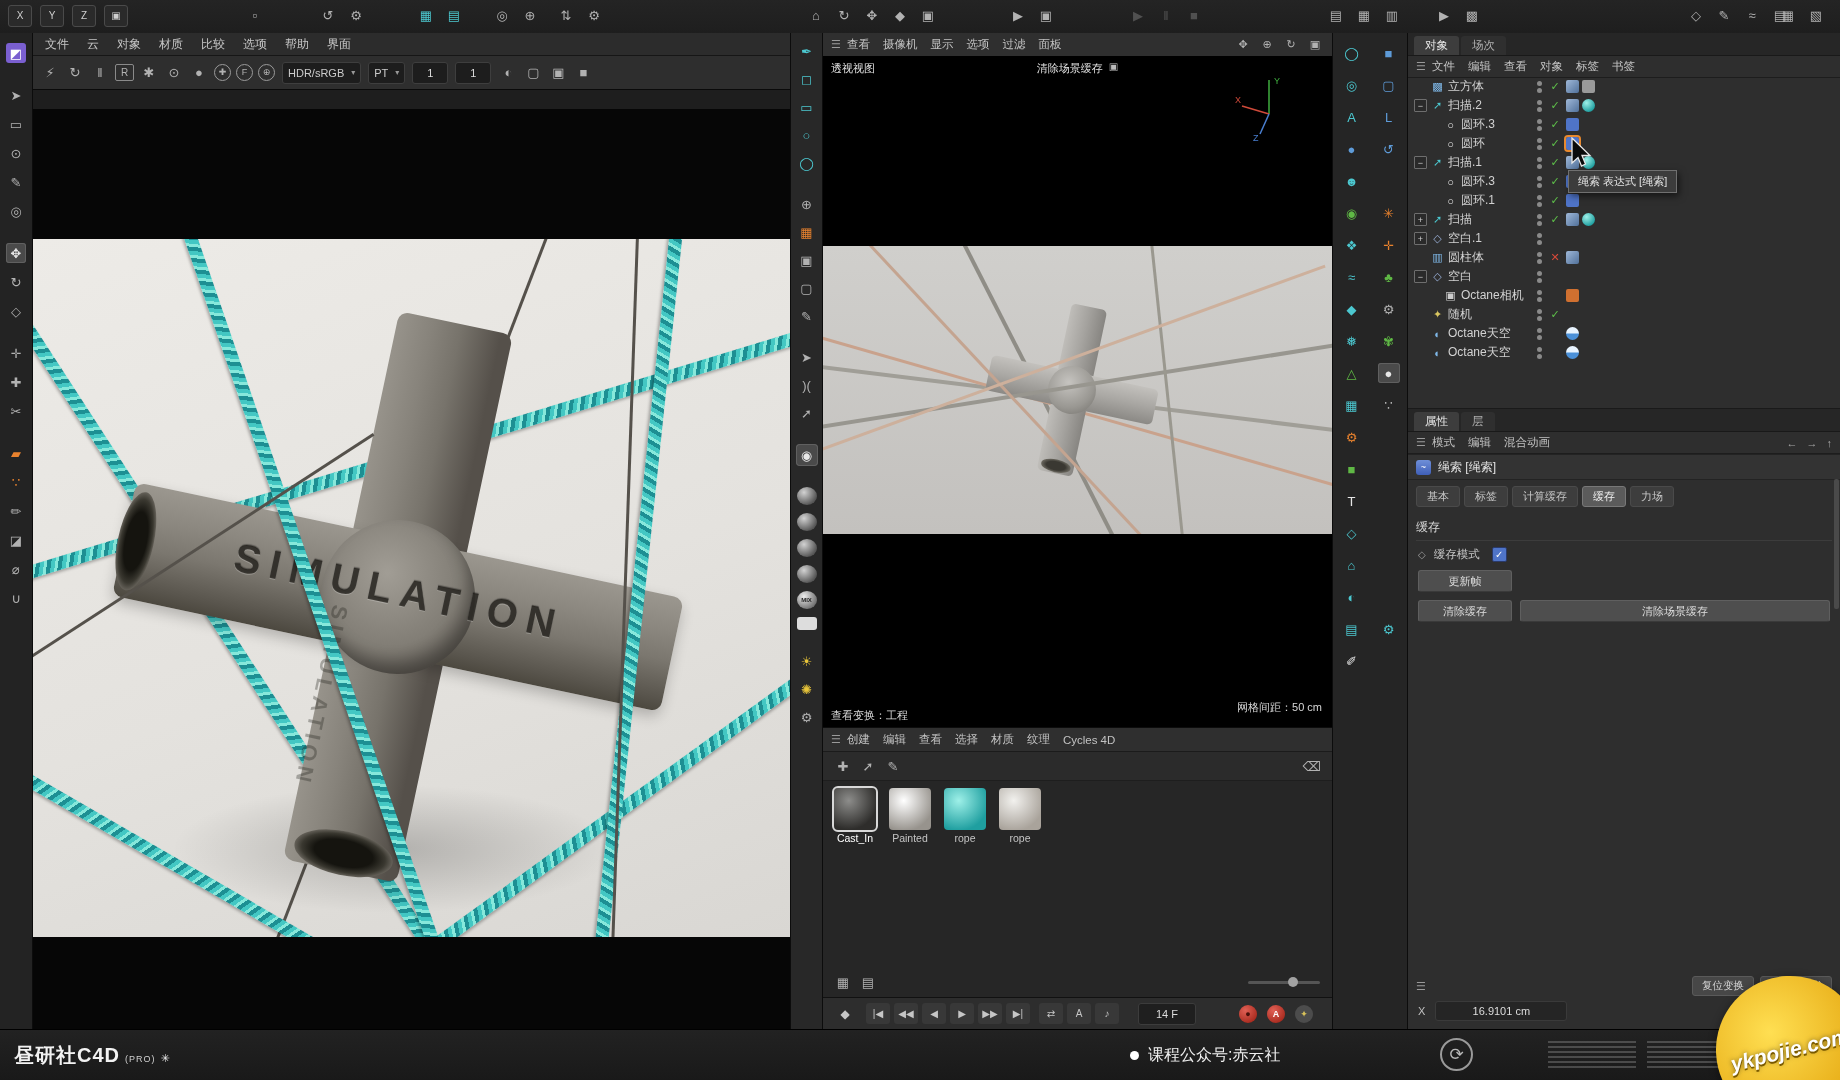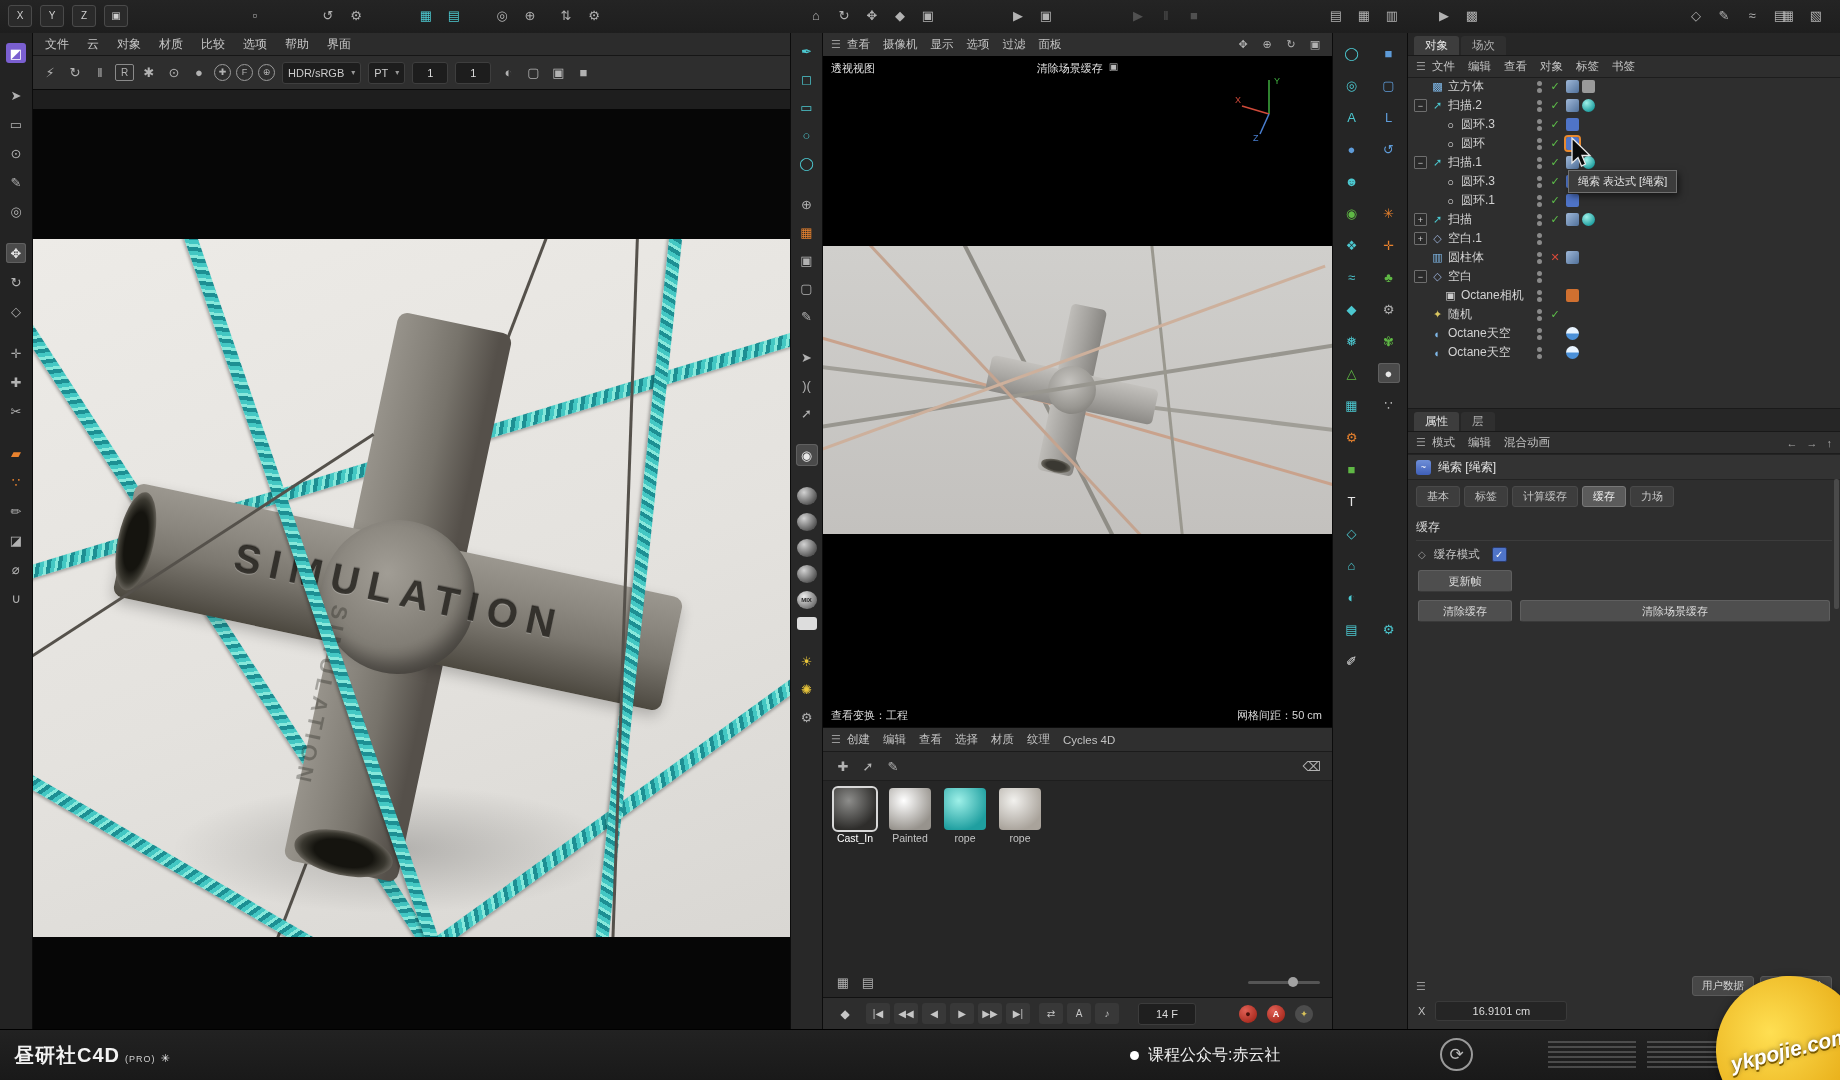--- a/index.html
+++ b/index.html
@@ -96,21 +96,21 @@
   #vt1{left:-10px;top:88px;width:545px;height:3px;background:#c9a28c;transform:rotate(16deg);z-index:1;}
   #vt2{left:40px;top:-10px;width:450px;height:3px;background:#c4a490;transform:rotate(47deg);z-index:3;}
   #vt3{left:-10px;top:205px;width:545px;height:3px;background:#cdb09c;transform:rotate(-20deg);z-index:3;}
   .vx{position:absolute;left:164px;top:59px;width:170px;height:170px;transform:rotate(12deg);z-index:2;}
   .vx .arm-h{position:absolute;left:0;top:67px;width:170px;height:36px;border-radius:5px;background:linear-gradient(180deg,#c3c1bd,#a9a7a3 50%,#8b8985);}
   .vx .arm-v{position:absolute;left:67px;top:0;width:36px;height:170px;border-radius:5px;background:linear-gradient(90deg,#bfbdb9,#a5a39f 50%,#878581);}
   .vx .hub{position:absolute;left:61px;top:61px;width:48px;height:48px;border-radius:50%;background:radial-gradient(circle at 40% 36%,#c6c4c0,#999792 60%,#7b7974 88%);}
   .vx .hole-b{position:absolute;left:70px;top:156px;width:30px;height:13px;border-radius:50%;background:radial-gradient(#3a3832 45%,#6b685f 70%);}
   .gizmo{position:absolute;right:28px;top:16px;z-index:5;}
   .vp-info-l{position:absolute;bottom:4px;left:8px;font-size:11px;color:#d8d8d8;z-index:5;}
-  .vp-info-r{position:absolute;bottom:4px;right:10px;font-size:11px;color:#d8d8d8;z-index:5;}
+  .vp-info-r{position:absolute;bottom:12px;right:10px;font-size:11px;color:#d8d8d8;z-index:5;}
 
   
   #mat{position:absolute;left:823px;top:727px;width:509px;height:270px;background:#262626;border-top:1px solid #0c0c0c;}
   .mm-menu{height:23px;background:#2f2f2f;display:flex;align-items:center;padding:0 8px;font-size:11.5px;color:#c2c2c2;border-bottom:1px solid #1b1b1b;}
   .mm-tools{height:28px;background:#2b2b2b;display:flex;align-items:center;gap:10px;padding:0 10px;border-bottom:1px solid #1e1e1e;}
   .sp-flex{flex:1;}
   .mat-row{display:flex;gap:9px;padding:7px 9px;}
   .mat{width:46px;display:flex;flex-direction:column;align-items:center;gap:2px;}
   .mat .ball{width:42px;height:42px;border-radius:4px;}
   .kind-dark{background:radial-gradient(circle at 35% 30%,#8d8d8b,#2e2d2b 72%);}
@@ -842,21 +842,21 @@
     <div class="at-row">
       <div class="btn-s">更新帧</div>
     </div>
     <div class="at-row">
       <div class="btn-s">清除缓存</div>
       <div class="btn-w">清除场景缓存</div>
     </div>
     <div class="at-footer">
       <span class="hamb">☰</span>
       <div class="fbtns">
-        <div class="btn-xs">用户数据</div>
+        <div class="btn-xs">复位变换</div>
         <div class="btn-xs">对象 (相对)</div>
       </div>
     </div>
     <div class="at-coord">
       <span>X</span>
       <div class="coord-field">16.9101 cm</div>
     </div>
   </div>
 
   <div id="bottom-bar">

